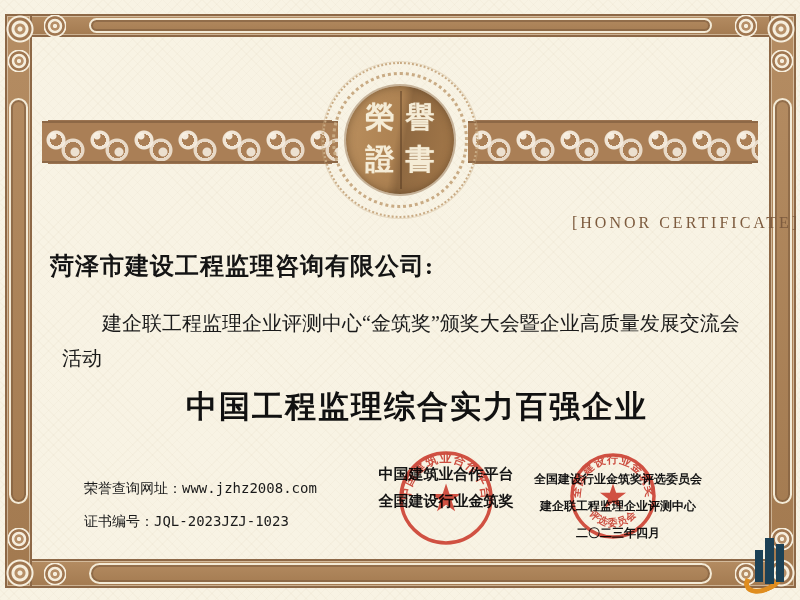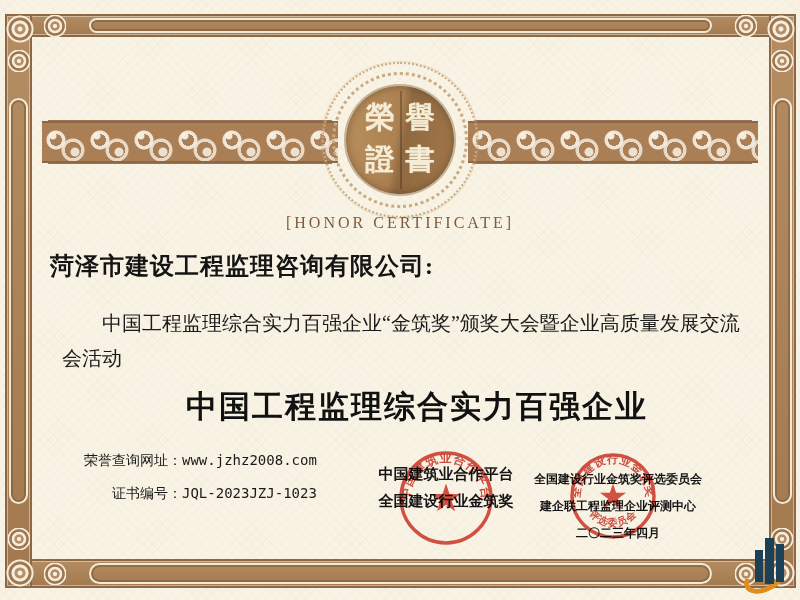--- a/index.html
+++ b/index.html
@@ -59,31 +59,31 @@
     background:linear-gradient(100deg,#bb905f 0%,#ad8252 46%,#8f6941 54%,#a5794a 100%);
     box-shadow: inset 0 0 10px rgba(60,40,20,.45), 0 0 0 2px rgba(150,115,80,.5);
     display:grid; grid-template-columns:1fr 1fr; grid-template-rows:1fr 1fr;
     padding:12px 14px; }
   .coin::after { content:""; position:absolute; left:50%; top:5px; bottom:5px; width:1.5px;
     background:rgba(70,45,25,.4); }
   .coin span { color:#f5ecd6; font-weight:bold; font-size:29px; line-height:1.35;
     text-align:center; text-shadow:0 0 1px rgba(255,248,230,.6); }
 
   
-  .honor-line { position:absolute; top:214px; left:0; width:100%; text-align:center;
+  .honor-line { position:absolute; top:214px; left:0; width:100%; text-align:right;
     color:#7d5b3e; font-size:16px; letter-spacing:3px; }
   .recipient { position:absolute; left:50px; top:250px; font-size:24px; font-weight:bold;
     color:#141414; letter-spacing:1px; }
   .body-text { position:absolute; left:62px; top:306px; width:686px; font-size:20px;
     color:#1a1a1a; line-height:35px; }
   .body-text .line1 { text-indent:2em; }
   .award-title { position:absolute; top:386px; left:0; width:100%; text-align:center;
     font-size:31px; font-weight:bold; color:#111; letter-spacing:2px;margin-left:17px; }
 
-  .footer-left { position:absolute; left:84px; top:452px; font-size:14px; color:#1a1a1a;text-align:right; }
+  .footer-left { position:absolute; left:84px; top:480px; font-size:14px; color:#1a1a1a; }
   .footer-left .row { margin-bottom:15px; }
   .footer-left .mono { font-family:"DejaVu Sans Mono", monospace; font-size:14px; }
   .footer-center { position:absolute; left:358px; top:461px; width:176px; text-align:center;
     font-size:15px; font-weight:bold; color:#141414; line-height:27px; }
   .footer-right { position:absolute; left:508px; top:466px; width:220px; text-align:center;
     font-size:12px; font-weight:bold; color:#141414; line-height:27px; }
 
   
   .seal { position:absolute; mix-blend-mode:multiply; opacity:.92; }
   .seal-center { left:397px; top:449px; }
@@ -139,21 +139,21 @@
       <span>證</span>
       <span>書</span>
     </div>
   </div>
 
   <div class="honor-line">[HONOR CERTIFICATE]</div>
 
   <div class="recipient">菏泽市建设工程监理咨询有限公司:</div>
 
   <div class="body-text">
-    <div class="line1">中国工程监理综合实力百强企业“金筑奖”颁奖大会暨企业高质量发展交流会活动</div>
+    <div class="line1">建企联工程监理企业评测中心“金筑奖”颁奖大会暨企业高质量发展交流会活动</div>
   </div>
 
   <div class="award-title">中国工程监理综合实力百强企业</div>
 
   <div class="footer-left">
     <div class="row">
       <span>荣誉查询网址：</span><span class="mono">www.jzhz2008.com</span>
     </div>
     <div class="row">
       <span>证书编号：</span><span class="mono">JQL-2023JZJ-1023</span>

